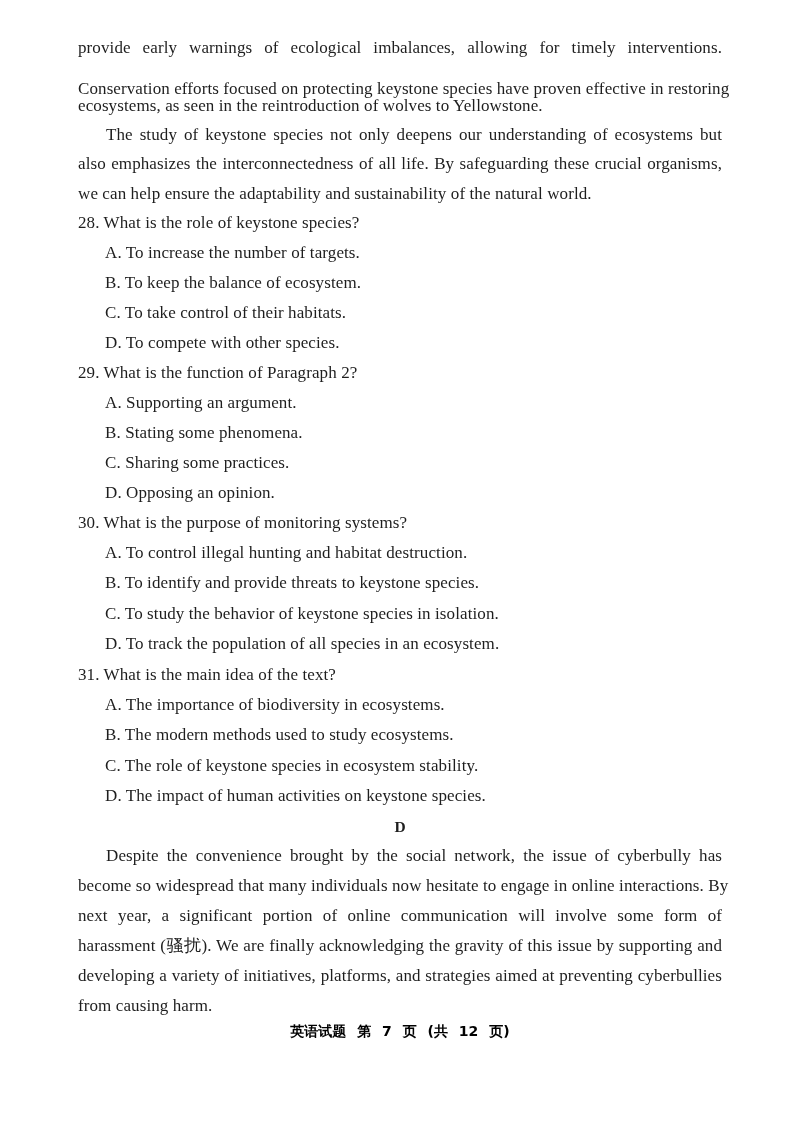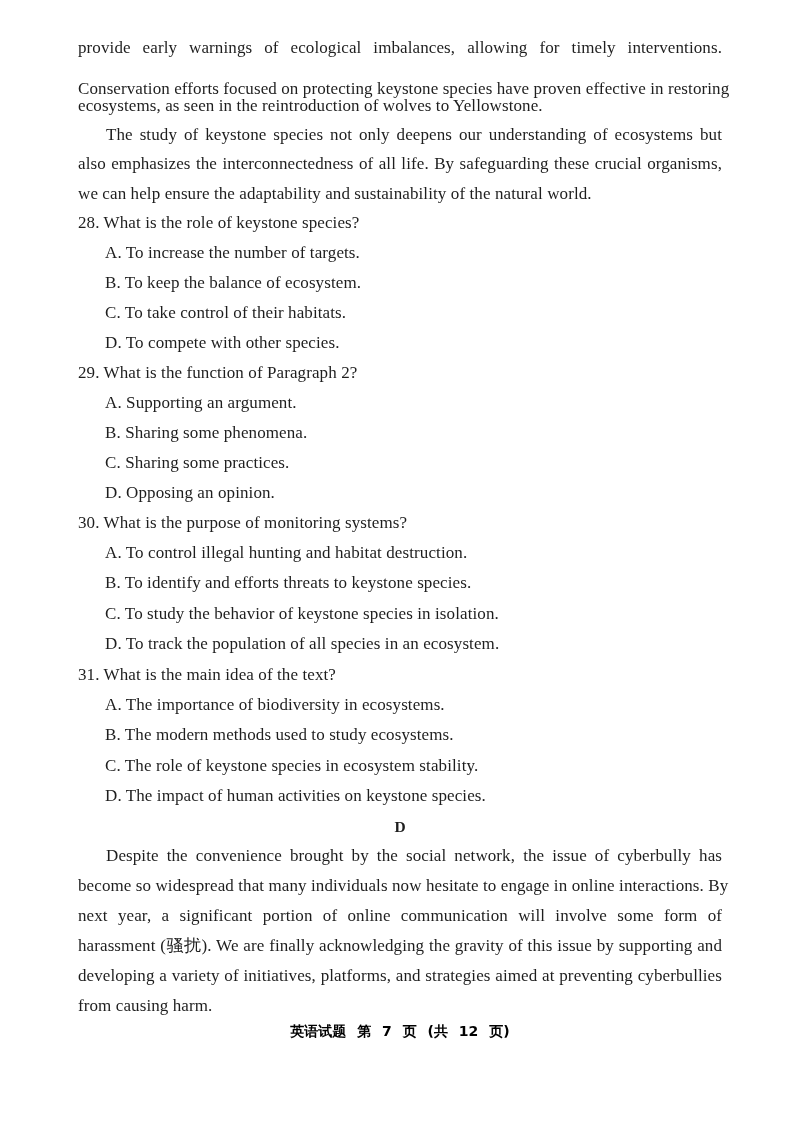--- a/index.html
+++ b/index.html
@@ -96,42 +96,42 @@
   <div class="line q" style="top:363px;">
     <span>29.</span>
     <span>What is the function of Paragraph 2?</span>
   </div>
   <div class="line opt" style="top:393px;">
     <span>A.</span>
     <span>Supporting an argument.</span>
   </div>
   <div class="line opt" style="top:423px;">
     <span>B.</span>
-    <span>Sharing some phenomena.</span>
+    <span>Stating some phenomena.</span>
   </div>
   <div class="line opt" style="top:453px;">
     <span>C.</span>
     <span>Sharing some practices.</span>
   </div>
   <div class="line opt" style="top:483px;">
     <span>D.</span>
     <span>Opposing an opinion.</span>
   </div>
 
   <div class="line q" style="top:513px;">
     <span>30.</span>
     <span>What is the purpose of monitoring systems?</span>
   </div>
   <div class="line opt" style="top:543px;">
     <span>A.</span>
     <span>To control illegal hunting and habitat destruction.</span>
   </div>
   <div class="line opt" style="top:573px;">
     <span>B.</span>
-    <span>To identify and efforts threats to keystone species.</span>
+    <span>To identify and provide threats to keystone species.</span>
   </div>
   <div class="line opt" style="top:604px;">
     <span>C.</span>
     <span>To study the behavior of keystone species in isolation.</span>
   </div>
   <div class="line opt" style="top:634px;">
     <span>D.</span>
     <span>To track the population of all species in an ecosystem.</span>
   </div>
 

